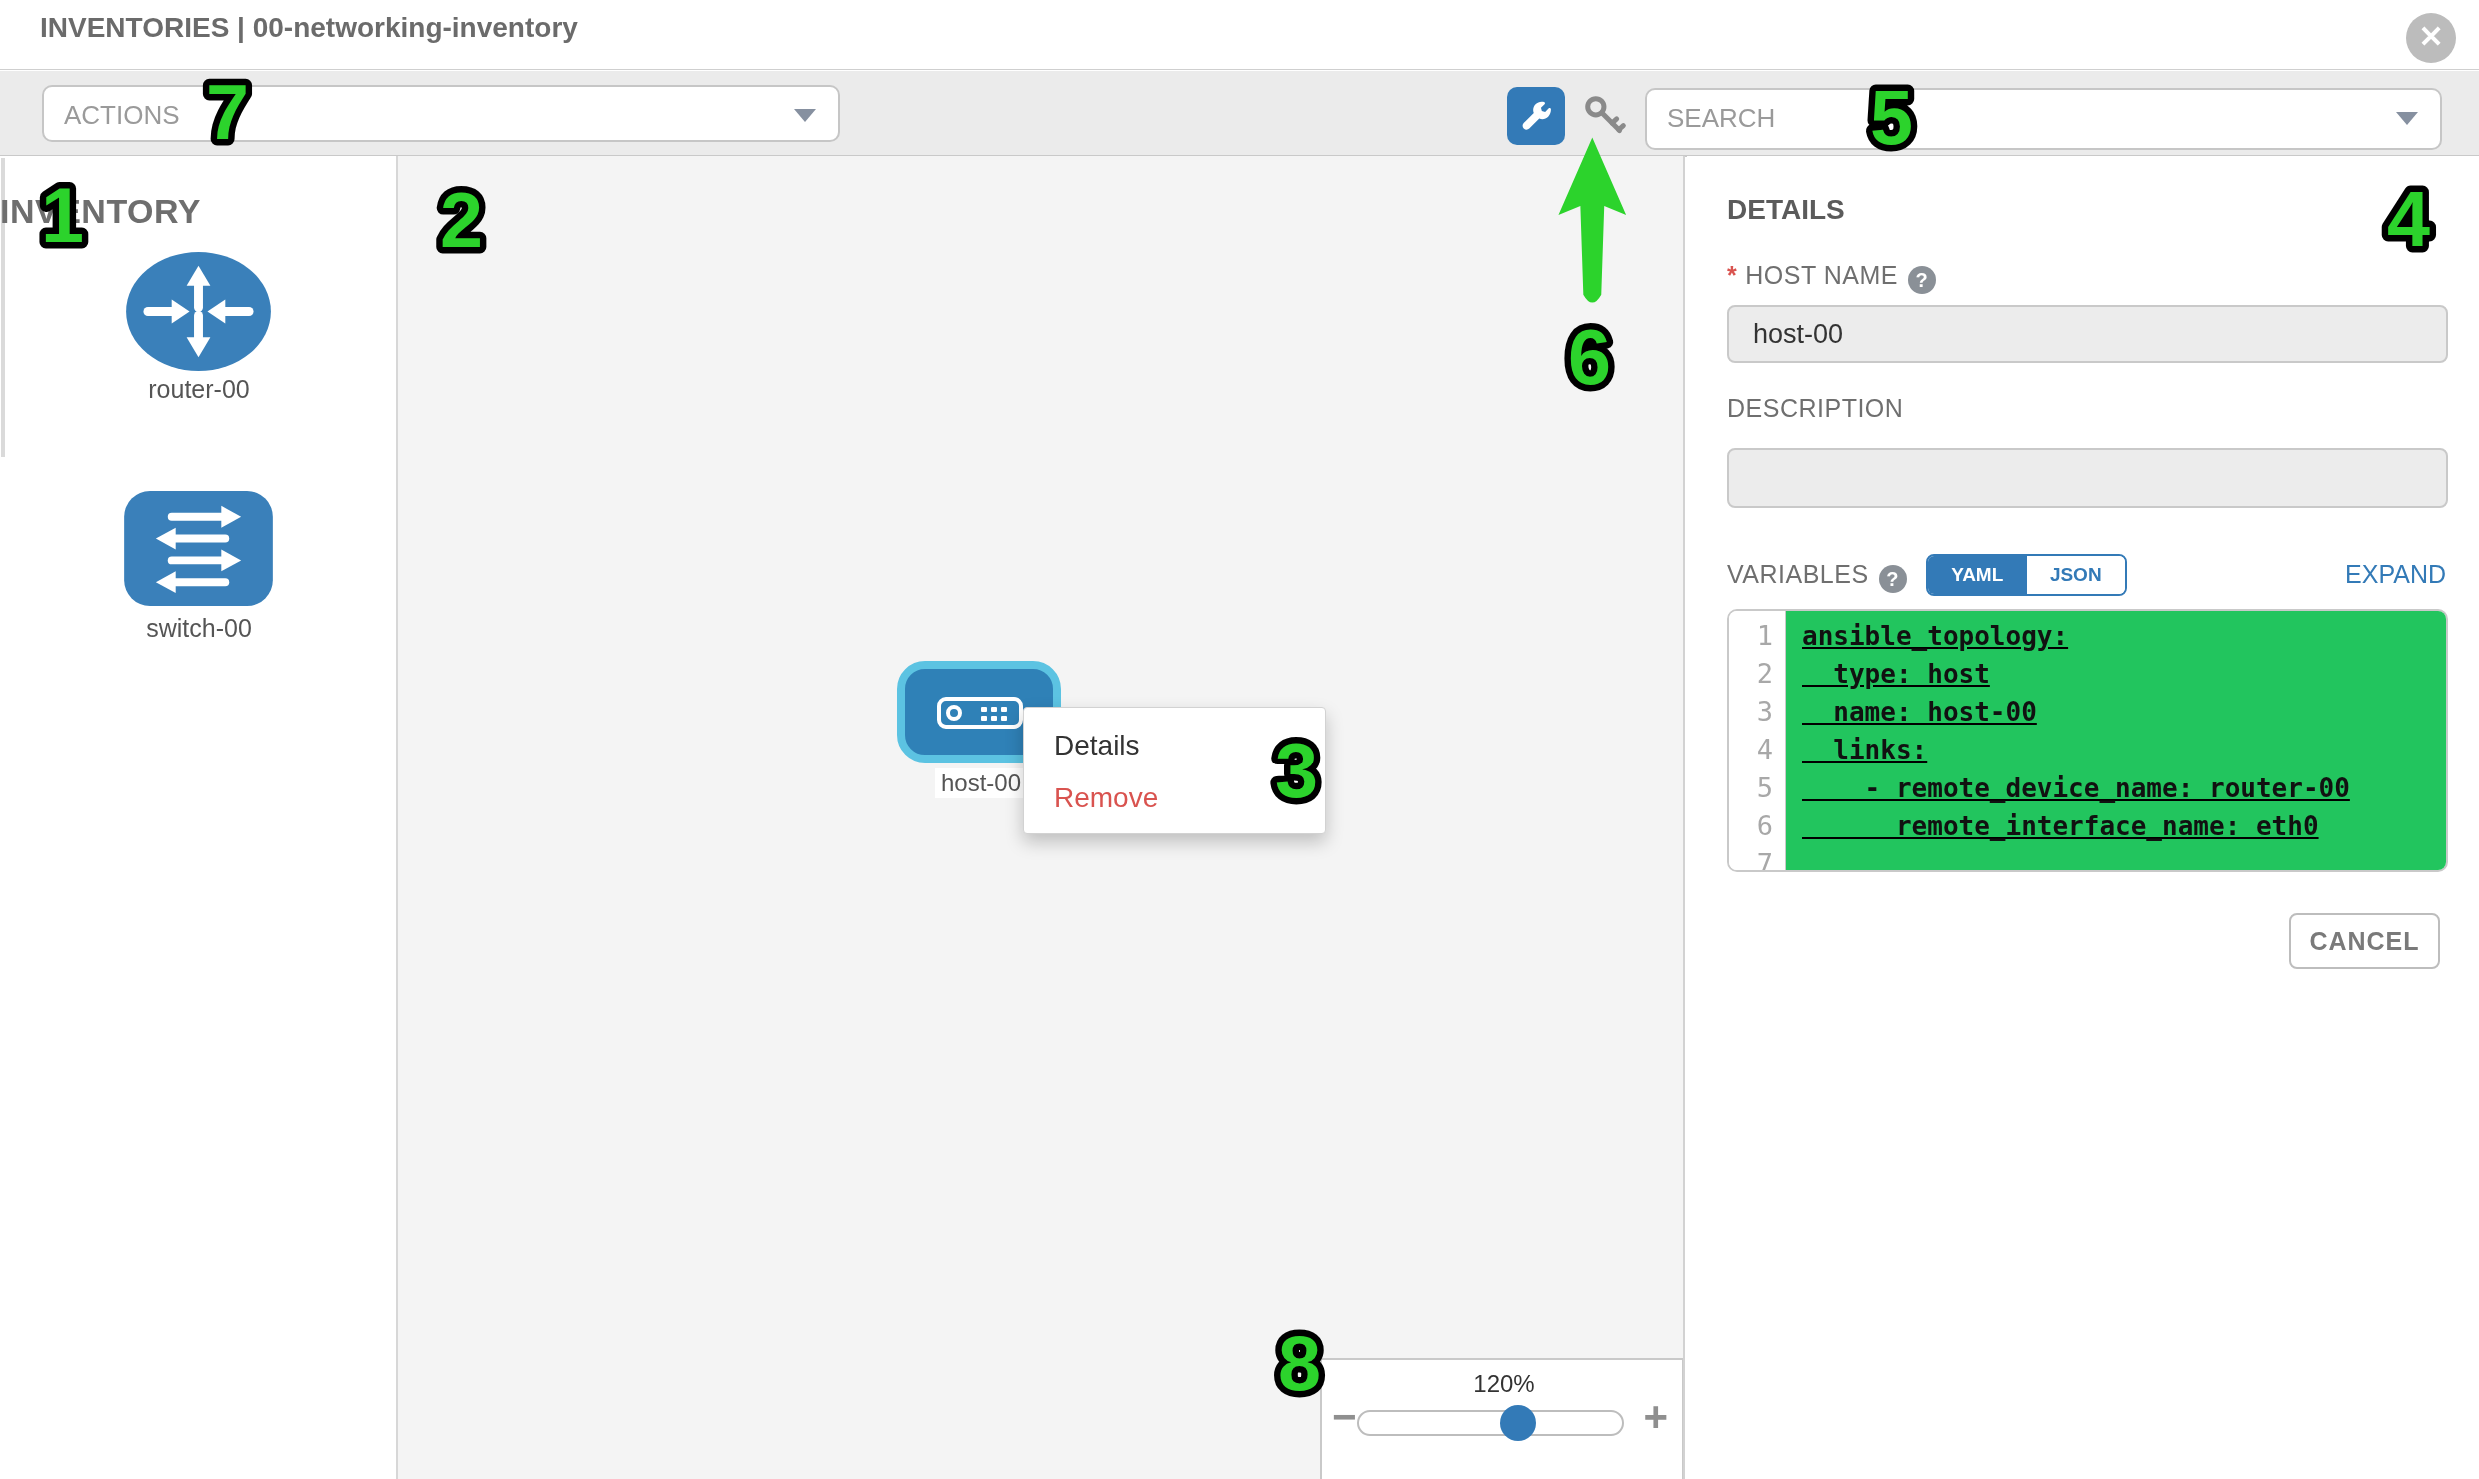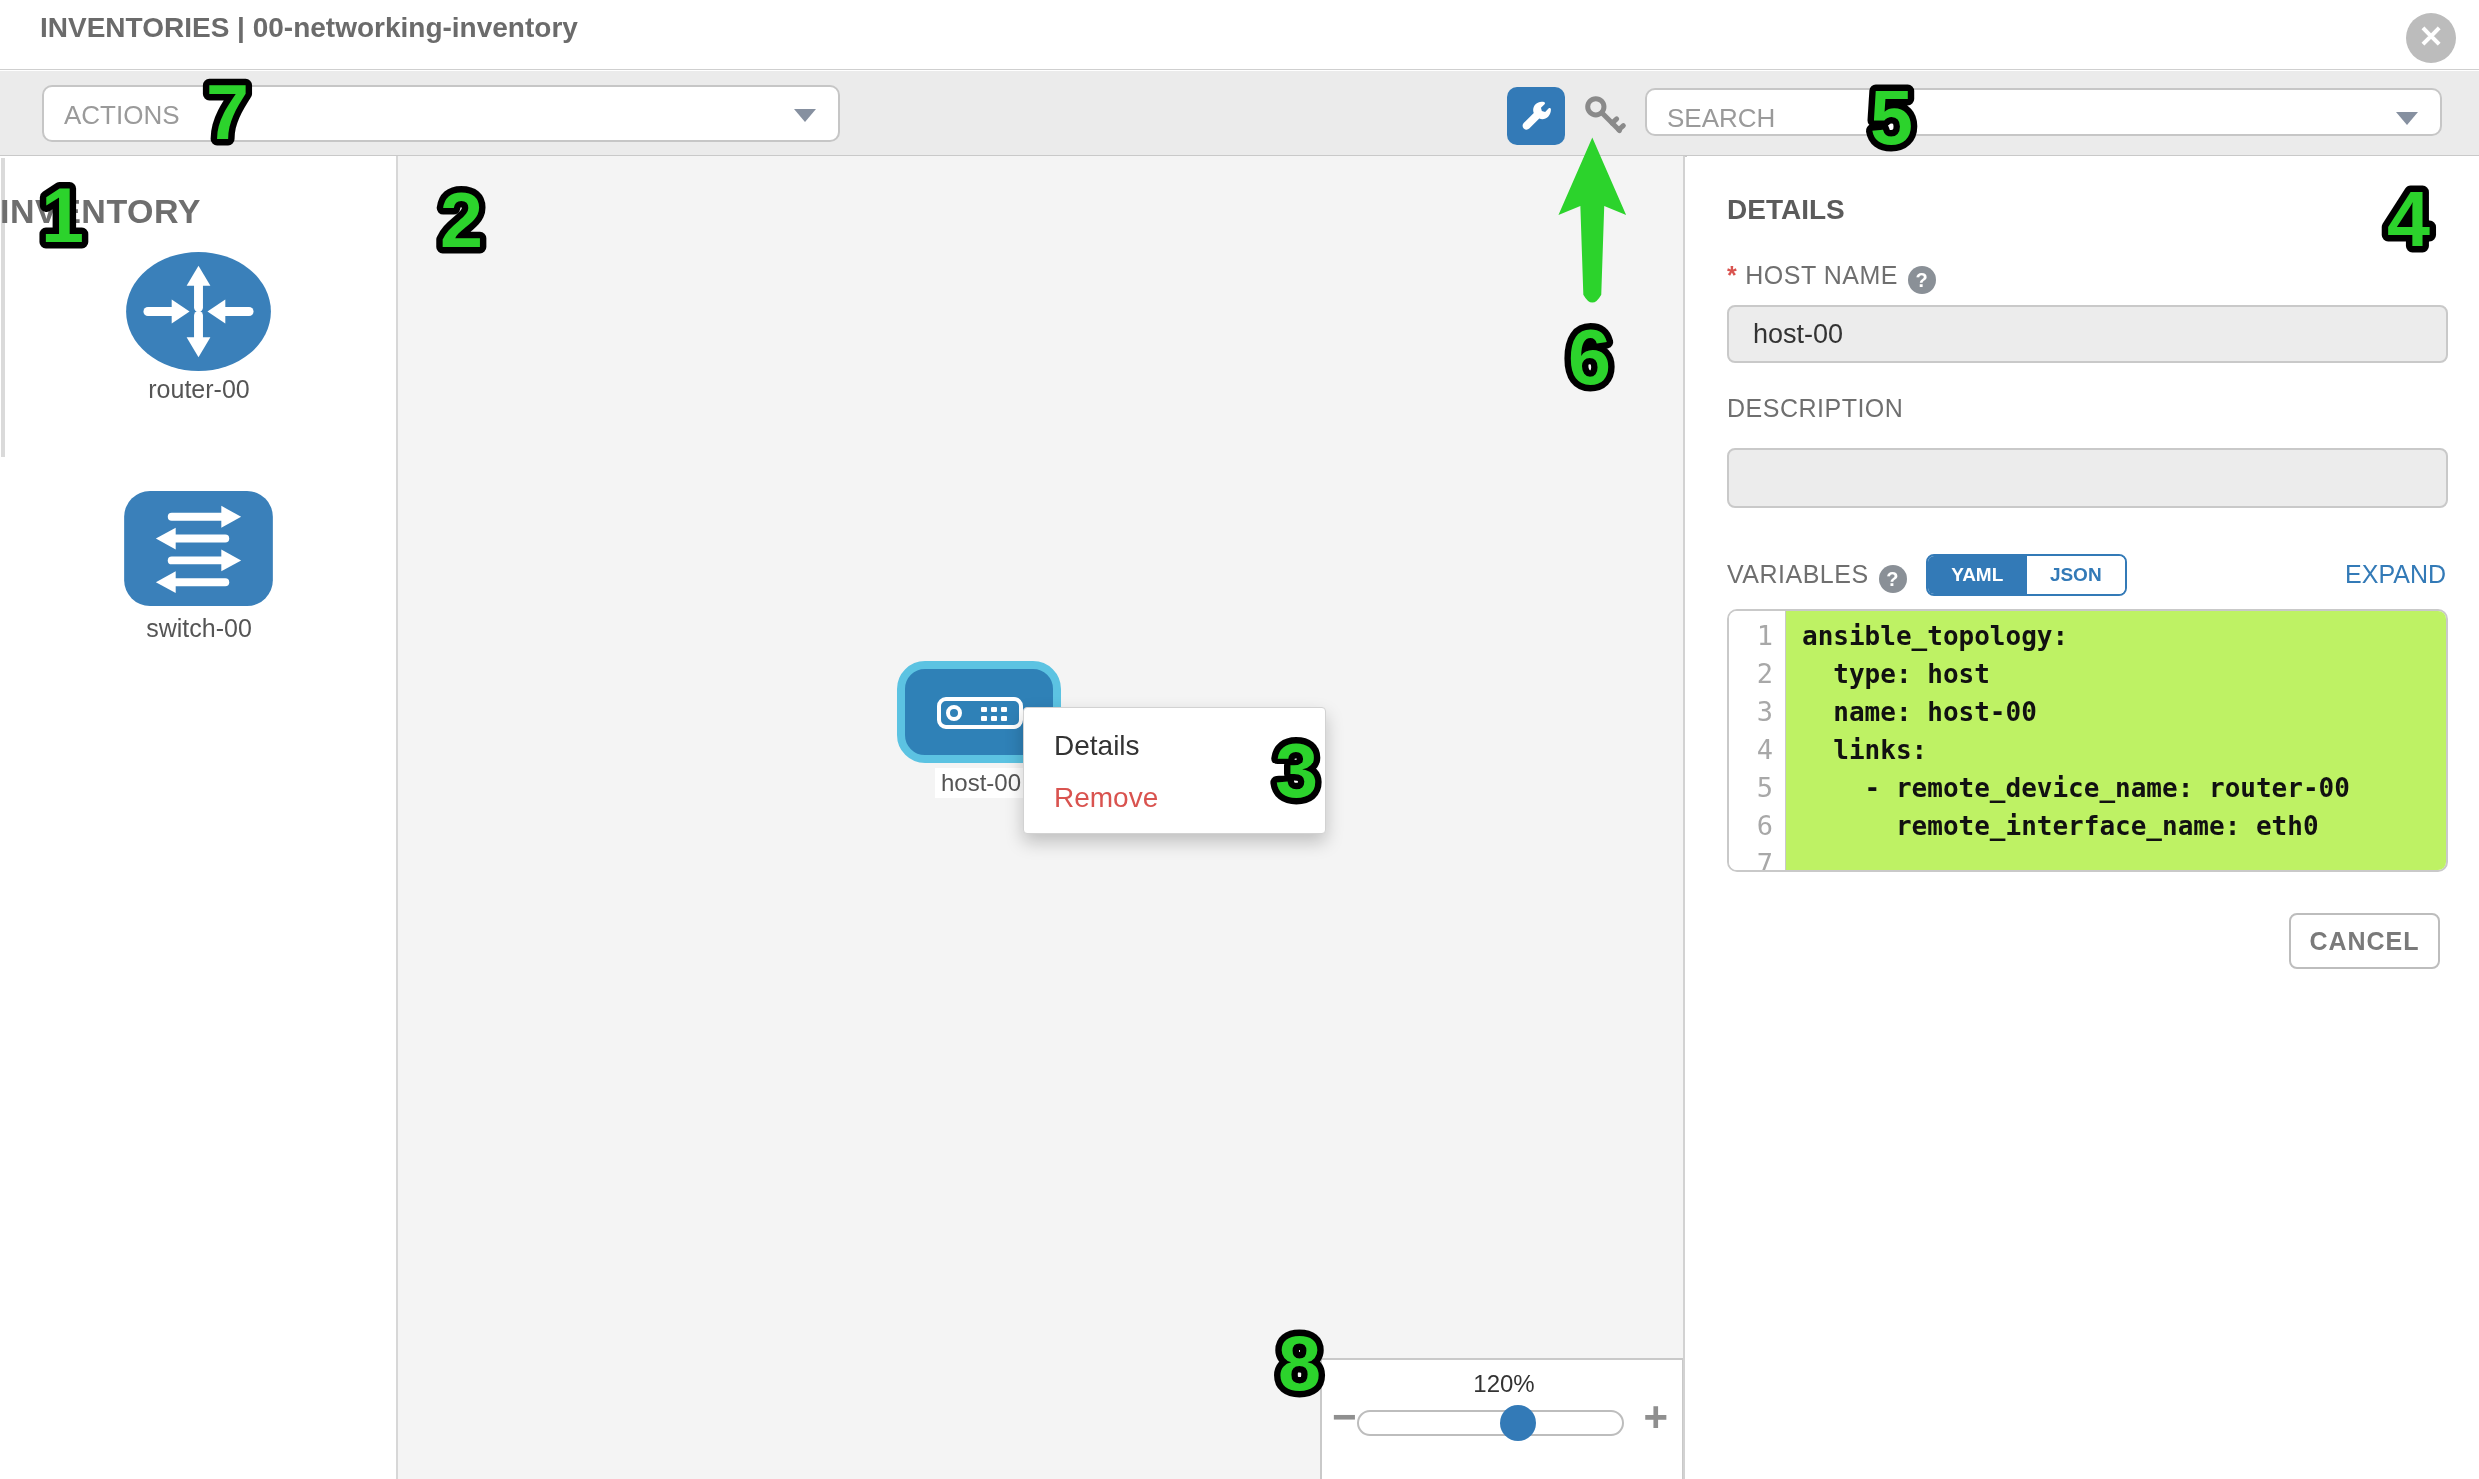--- a/index.html
+++ b/index.html
@@ -13,21 +13,21 @@
   .header-title { position:absolute; left:40px; top:12px; font-size:28px; font-weight:bold; color:#6b6b6b; }
   .close-btn { position:absolute; left:2406px; top:13px; width:50px; height:50px; border-radius:50%;
                background:#bcbcbc; color:#fff; font-size:30px; font-weight:bold; text-align:center;
                line-height:48px; cursor:pointer; }
 
   
   .toolbar { position:absolute; left:0; top:71px; width:2480px; height:86px; background:#ebebeb;
              border-bottom:2px solid #c9c9c9; }
   .combo { position:absolute; background:#fff; border:2px solid #c6c6c6; border-radius:10px; }
   .combo-actions { left:42px; top:14px; width:798px; height:57px; }
-  .combo-search  { left:1645px; top:17px; width:797px; height:48px; }
+  .combo-search  { left:1645px; top:17px; width:797px; height:62px; }
   .combo-label { position:absolute; left:20px; top:13px; font-size:26px; color:#9a9a9a; }
   .caret { position:absolute; right:22px; top:22px; width:0; height:0;
            border-left:11px solid transparent; border-right:11px solid transparent;
            border-top:13px solid #8690a0; }
   .wrench-btn { position:absolute; left:1507px; top:16px; width:58px; height:58px;
                 background:#337ab7; border-radius:10px; border:none; }
   .wrench-btn svg { position:absolute; left:11px; top:11px; }
   .key-btn { position:absolute; left:1580px; top:20px; width:50px; height:50px; background:transparent; border:none; }
 
   
@@ -90,21 +90,21 @@
   .toggle-seg { flex:1; text-align:center; font-size:19px; font-weight:bold; line-height:38px; cursor:pointer; }
   .toggle-on  { background:#337ab7; color:#fff; }
   .toggle-off { background:#fff; color:#337ab7; }
   .expand-link { position:absolute; right:34px; top:404px; font-size:25px; color:#337ab7; cursor:pointer; }
 
   .editor { position:absolute; left:40px; top:453px; width:721px; height:263px; border:2px solid #c9c9c9;
             border-radius:10px; overflow:hidden; display:flex; }
   .gutter { width:57px; background:#fff; border-right:1px solid #c9c9c9; padding-top:6px; }
   .gutter .ln { height:38px; line-height:38px; text-align:right; padding-right:12px;
                 font-family:"DejaVu Sans Mono", monospace; font-size:27px; color:#a8a8a8; }
-  .codearea { flex:1; background:#bef264; padding:6px 0 0 16px; }
+  .codearea { flex:1; background:#22c55e; padding:6px 0 0 16px;text-decoration:underline; }
   .codearea .cl { height:38px; line-height:38px; white-space:pre;
                   font-family:"DejaVu Sans Mono", monospace; font-size:26px; font-weight:bold; color:#111; }
   .cancel-btn { position:absolute; left:602px; top:757px; width:151px; height:56px; background:#fff;
                 border:2px solid #bdbdbd; border-radius:8px; font-size:25px; font-weight:bold;
                 color:#7a7a7a; letter-spacing:1px; font-family:"Liberation Sans", sans-serif; }
 
   
   .ann { position:absolute; width:139px; height:119px; pointer-events:none; }
   .ann text { font-family:"Liberation Sans", sans-serif; font-size:78px; font-weight:bold;
               fill:#2cd32c; stroke:#000; stroke-width:13px; stroke-linejoin:round; paint-order:stroke; }

